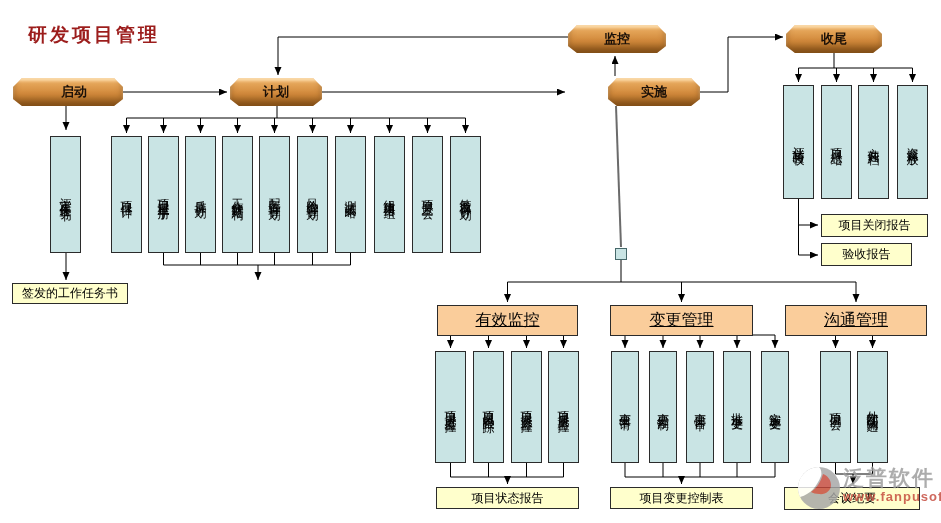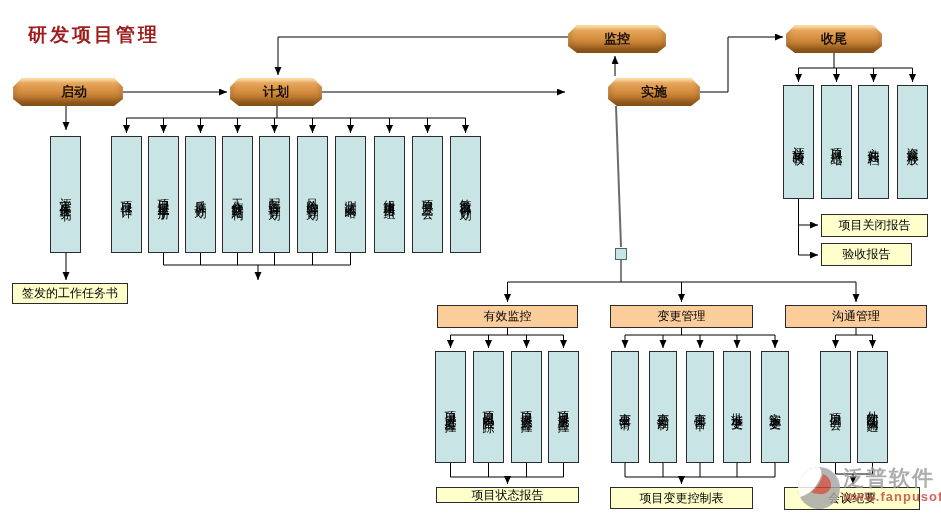--- a/index.html
+++ b/index.html
@@ -11,23 +11,23 @@
   .phase{position:absolute;height:28px;display:flex;align-items:center;justify-content:center;
          font-size:13px;font-weight:bold;color:#1a1008;
          background:linear-gradient(to bottom,#EFB468 0%,#D28A3C 55%,#AE6E26 100%);
          box-shadow:inset 0 -6px 7px rgba(90,50,10,.55), inset 0 3px 3px rgba(255,228,185,.85);
          clip-path:polygon(9px 0,calc(100% - 9px) 0,100% 9px,100% calc(100% - 7px),
                    calc(100% - 9px) 100%,9px 100%,0 calc(100% - 7px),0 9px);}
   .vbox{position:absolute;width:31px;box-sizing:border-box;background:#C9E4E4;
         border:1px solid #2b2b2b;display:flex;align-items:center;justify-content:center;
         writing-mode:vertical-rl;text-orientation:upright;font-size:12px;letter-spacing:2px;
         line-height:1;}
-  .gheader{position:absolute;height:23px;box-sizing:border-box;background:#FACD9B;
+  .gheader{position:absolute;height:31px;box-sizing:border-box;background:#FACD9B;
         border:1px solid #2b2b2b;display:flex;align-items:center;justify-content:center;
-        font-size:12px;}
+        font-size:16px;text-decoration:underline;}
   .ybox{position:absolute;box-sizing:border-box;background:#FFFFCC;border:1px solid #2b2b2b;
         display:flex;align-items:center;justify-content:center;font-size:12px;}
   .handle{position:absolute;left:615px;top:248px;width:12px;height:12px;box-sizing:border-box;
         background:#C9E4E4;border:1px solid #46686a;}
   .wm{position:absolute;left:797px;top:466px;display:flex;align-items:flex-start;opacity:.82;}
   .wm-logo{flex:0 0 auto;}
   .wm-col{margin-left:2px;}
   .wm-brand{display:block;font-size:21px;font-weight:bold;color:#9B9B9B;letter-spacing:2px;line-height:1.1;}
   .wm-url{display:block;font-size:13px;font-weight:bold;color:#C4473A;letter-spacing:1px;}
 </style>
@@ -135,21 +135,21 @@
   <div class="ybox" style="left:821px;top:243px;width:91px;height:23px;">验收报告</div>
 
   <div class="gheader" style="left:437px;top:305px;width:141px;">有效监控</div>
   <div class="gheader" style="left:610px;top:305px;width:143px;">变更管理</div>
   <div class="gheader" style="left:785px;top:305px;width:142px;">沟通管理</div>
 
   <div class="vbox" style="left:435px;top:351px;height:112px;">项目进度监控</div>
   <div class="vbox" style="left:473px;top:351px;height:112px;">项目风险跟踪</div>
   <div class="vbox" style="left:511px;top:351px;height:112px;">项目资源监控</div>
   <div class="vbox" style="left:548px;top:351px;height:112px;">项目质量监控</div>
-  <div class="ybox" style="left:436px;top:487px;width:143px;height:16px;">项目状态报告</div>
+  <div class="ybox" style="left:436px;top:487px;width:143px;height:22px;">项目状态报告</div>
 
   <div class="vbox" style="left:611px;top:351px;height:112px;width:28px;">变更申请</div>
   <div class="vbox" style="left:649px;top:351px;height:112px;width:28px;">变更控制</div>
   <div class="vbox" style="left:686px;top:351px;height:112px;width:28px;">变更评审</div>
   <div class="vbox" style="left:723px;top:351px;height:112px;width:28px;">批准变更</div>
   <div class="vbox" style="left:761px;top:351px;height:112px;width:28px;">实施变更</div>
   <div class="ybox" style="left:610px;top:487px;width:143px;height:22px;">项目变更控制表</div>
 
   <div class="vbox" style="left:820px;top:351px;height:112px;">项目例会</div>
   <div class="vbox" style="left:857px;top:351px;height:112px;">外部团队沟通</div>

